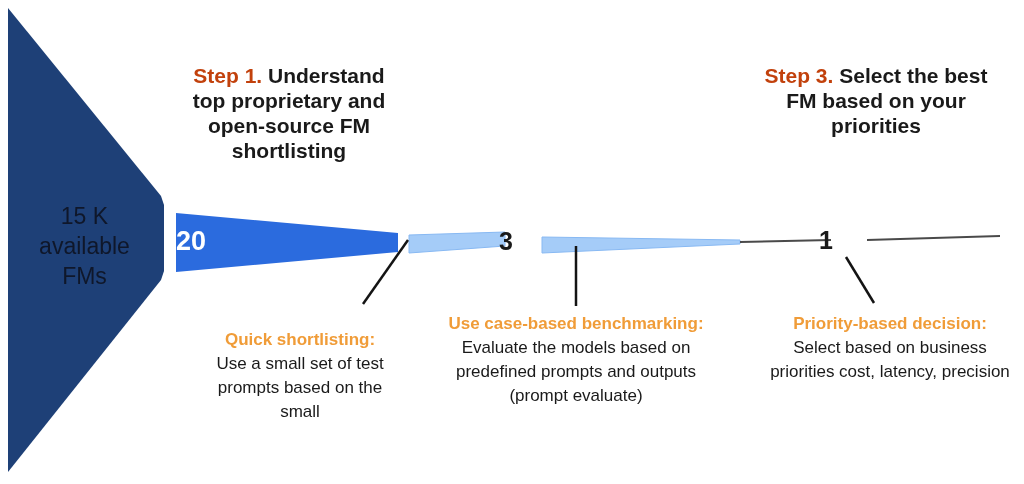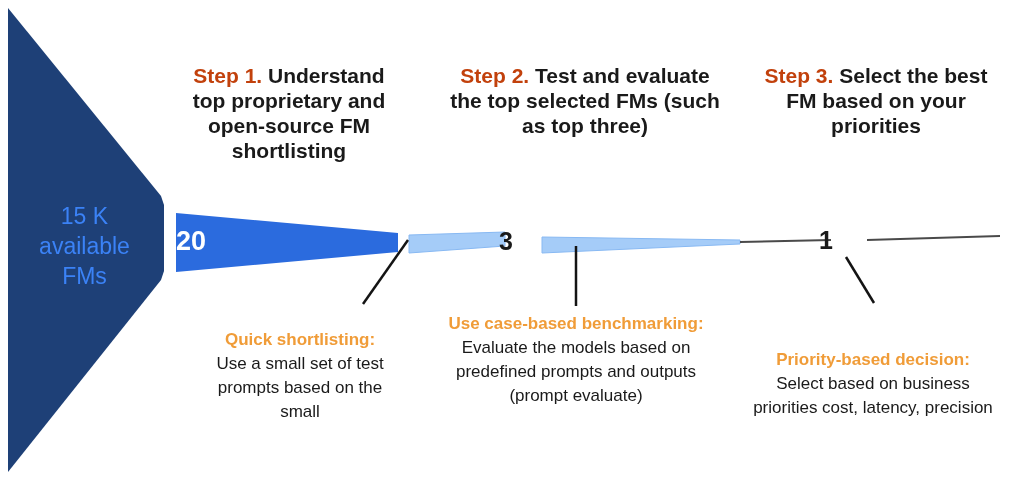--- a/index.html
+++ b/index.html
@@ -11,21 +11,21 @@
     font-family: "Liberation Sans", sans-serif;
     overflow: hidden;
   }
   svg.shapes { position: absolute; left: 0; top: 0; }
 
   .txt-line { white-space: nowrap; }
 
   
   .source-label {
     position: absolute; left: 8px; top: 201px; width: 153px;
-    color: #3b82f6; font-size: 23px; line-height: 30px;
+    color: #0f172a; font-size: 23px; line-height: 30px;
     text-align: center; font-weight: 400;
   }
 
   
   .step {
     position: absolute; top: 63px;
     text-align: center; font-size: 21px; line-height: 25px;
     font-weight: 700; color: #1a1a1a;
   }
   .step1 { left: 182px; width: 214px; }
@@ -40,21 +40,21 @@
   .count-1  { left: 819px; top: 226px; width: 56px;  color: #1a1a1a; font-size: 25px; font-weight: 600; }
 
   
   .callout {
     position: absolute; top: 312px;
     text-align: center; font-size: 17px; line-height: 24px;
     color: #1a1a1a; font-weight: 400;
   }
   .callout1 { left: 197px; width: 206px; margin-top: 16px; }
   .callout2 { left: 426px; width: 300px; }
-  .callout3 { left: 745px; width: 256px; margin-top: 36px; }
+  .callout3 { left: 762px; width: 256px; }
   .callout-title { color: #F09C38; font-weight: 700; }
 
   .seg-light { stroke: #88B9F3; stroke-width: 1; }
 </style>
 </head>
 <body>
 
 <div class="canvas">
 
   <svg class="shapes" width="1024" height="484" viewBox="0 0 1024 484">
@@ -81,25 +81,20 @@
     <div class="txt-line">FMs</div>
   </div>
 
   <div class="step step1">
     <div class="txt-line"><span class="step-prefix">Step 1.</span><span> Understand</span></div>
     <div class="txt-line">top proprietary and</div>
     <div class="txt-line">open-source FM</div>
     <div class="txt-line">shortlisting</div>
   </div>
 
-  <div class="step step2">
-    <div class="txt-line"><span class="step-prefix">Step 2.</span><span> Test and evaluate</span></div>
-    <div class="txt-line">the top selected FMs (such</div>
-    <div class="txt-line">as top three)</div>
-  </div>
 
   <div class="step step3">
     <div class="txt-line"><span class="step-prefix">Step 3.</span><span> Select the best</span></div>
     <div class="txt-line">FM based on your</div>
     <div class="txt-line">priorities</div>
   </div>
 
   <div class="count count-20">20</div>
   <div class="count count-3">3</div>
   <div class="count count-1">1</div>

